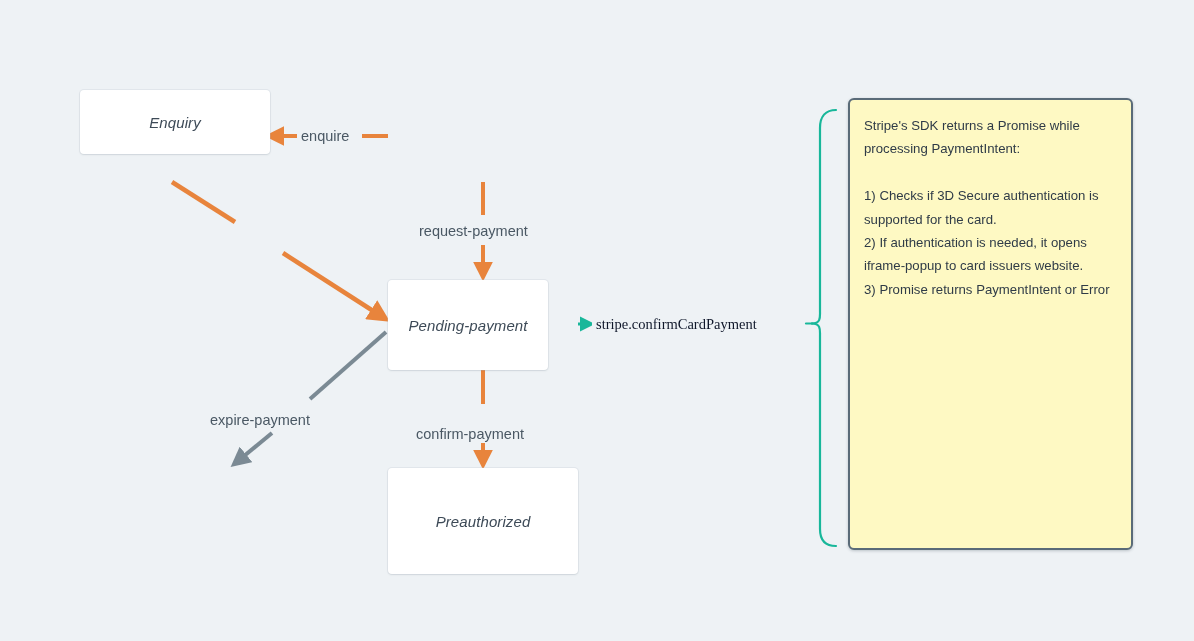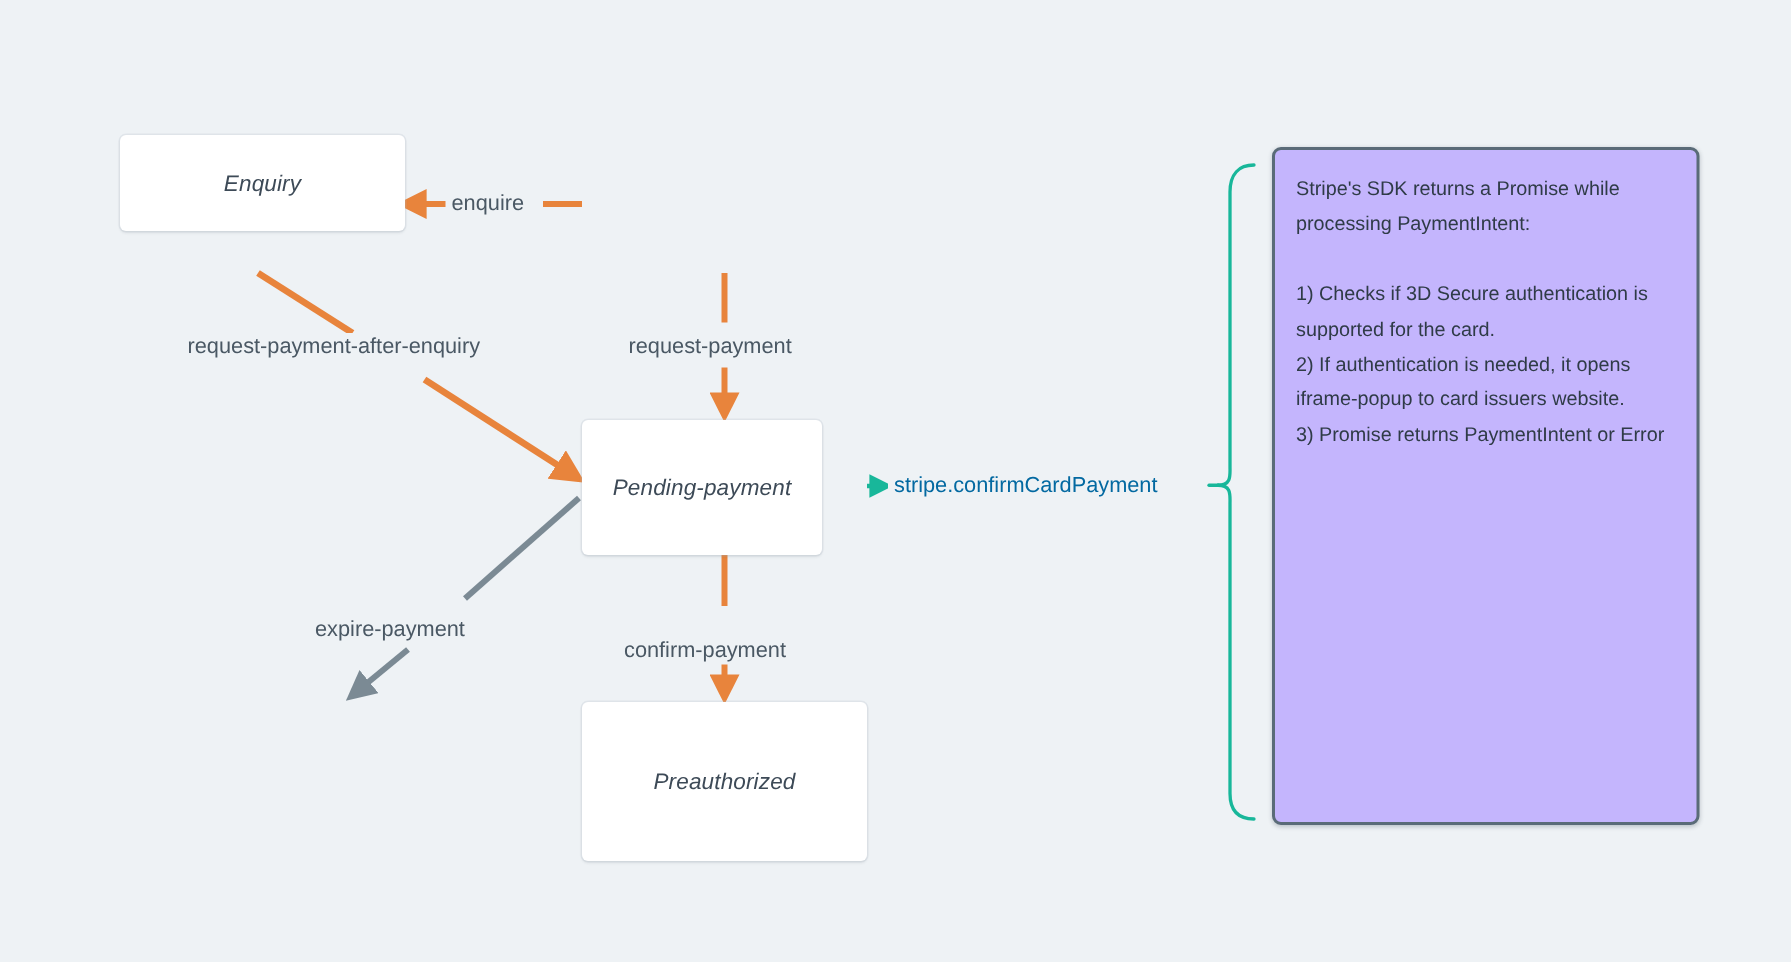--- a/index.html
+++ b/index.html
@@ -48,29 +48,30 @@
   .edge-label {
     position: absolute;
     font-family: "Liberation Sans", sans-serif;
     font-size: 14.5px;
     color: #4a5864;
     white-space: nowrap;
     background: #eef2f5;
     padding: 1px 4px;
   }
   .edge-label.teal-lbl {
-    color: #0369a1;
+    color: #0f172a;
+    font-family: Liberation Serif, serif;
   }
   #note-box {
     position: absolute;
     left: 848px;
     top: 98px;
     width: 285px;
     height: 452px;
-    background: #c4b5fd;
+    background: #fef9c3;
     border: 2px solid #5a6b78;
     border-radius: 6px;
     box-sizing: border-box;
     box-shadow: 0 1px 3px rgba(40,55,70,0.25);
   }
   #note-text {
     position: absolute;
     left: 14px;
     top: 14px;
     right: 10px;
@@ -150,21 +151,20 @@
     <span class="state-label">Pending-payment</span>
   </div>
 
 
   <div class="state-node" style="left:388px; top:468px; width:190px; height:106px;">
     <span class="state-label">Preauthorized</span>
   </div>
 
   <div class="edge-label" style="left:297px; top:127px;text-align:center;">enquire</div>
 
-  <div class="edge-label" style="left:121px; top:222px;">request-payment-after-enquiry</div>
 
   <div class="edge-label" style="left:415px; top:222px;">request-payment</div>
 
   <div class="edge-label" style="left:206px; top:411px;">expire-payment</div>
 
   <div class="edge-label" style="left:412px; top:425px;">confirm-payment</div>
 
   <div class="edge-label teal-lbl" style="left:592px; top:315px;">stripe.confirmCardPayment</div>
 
   <div id="note-box">

